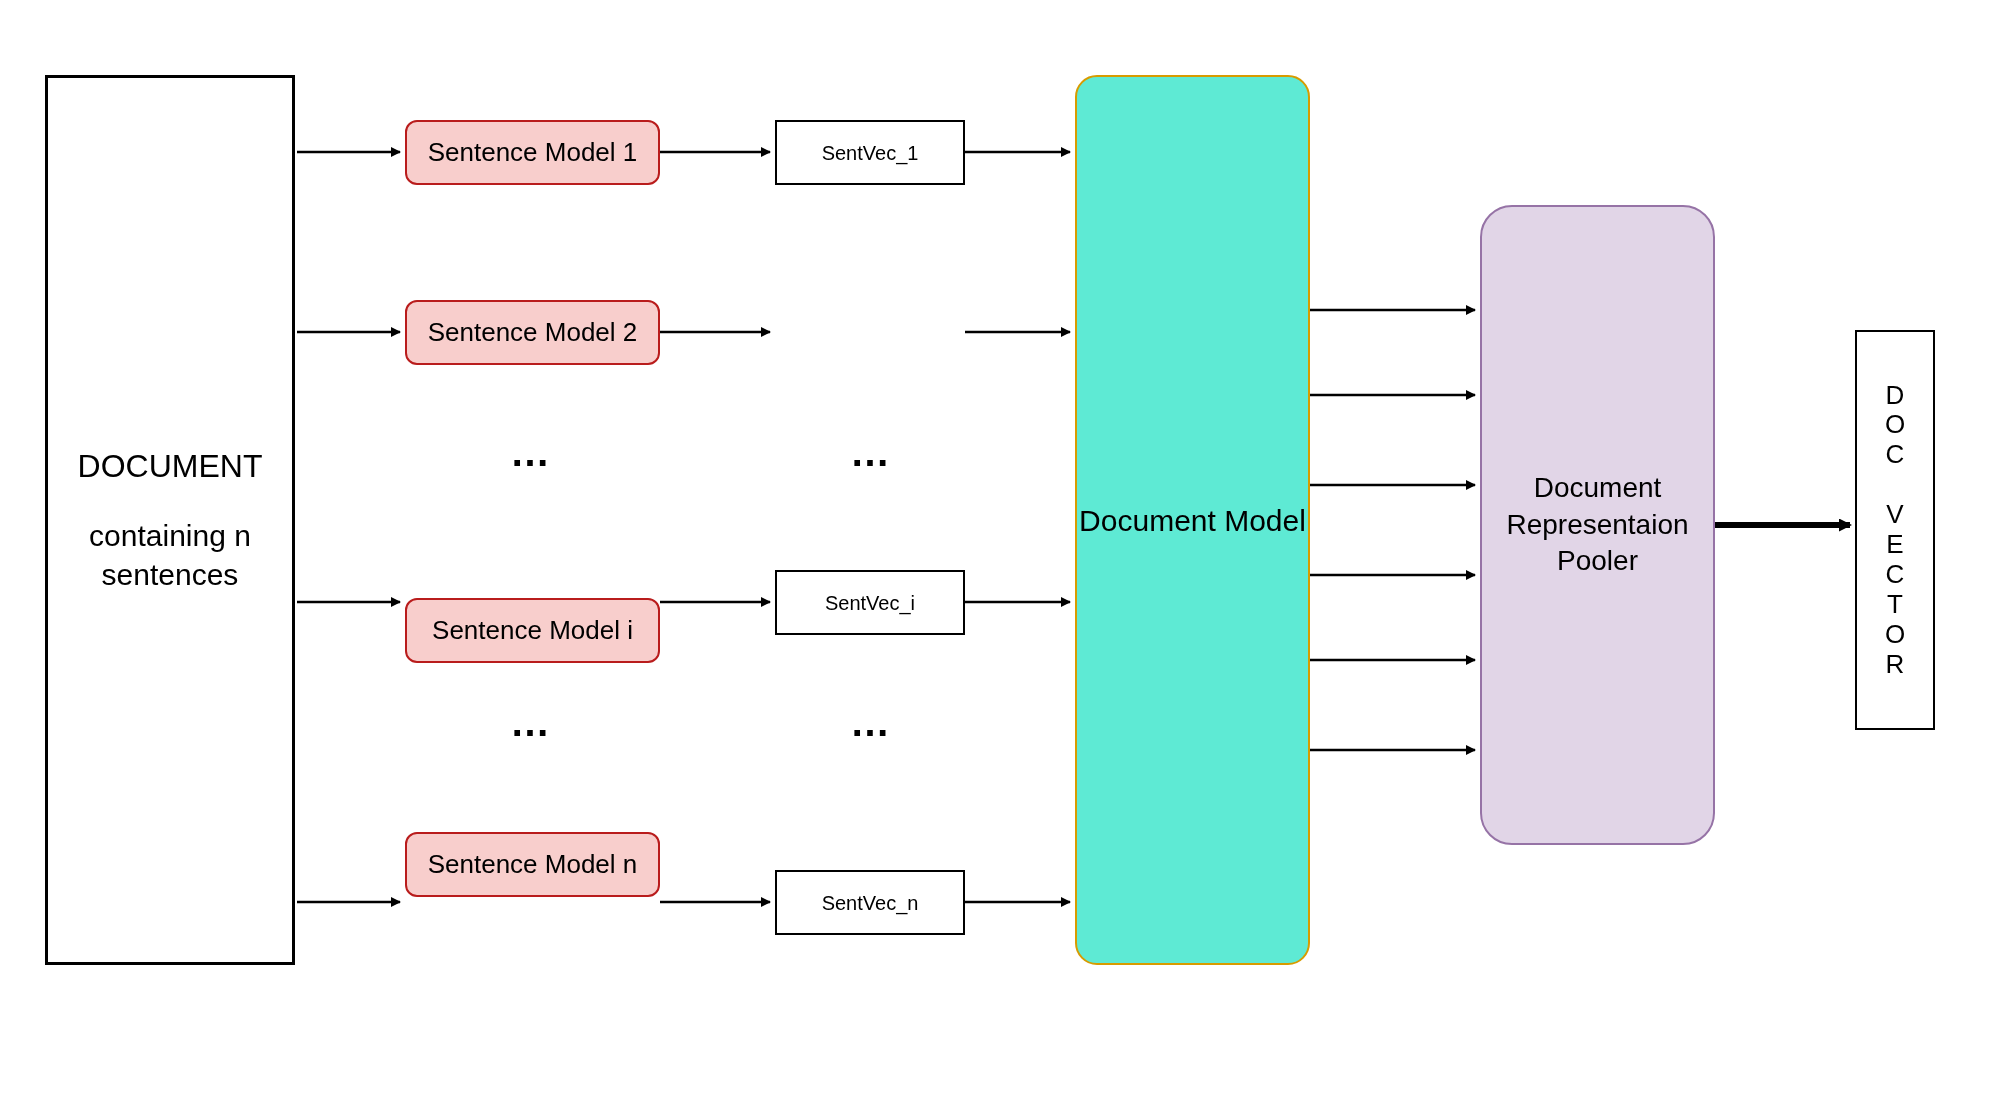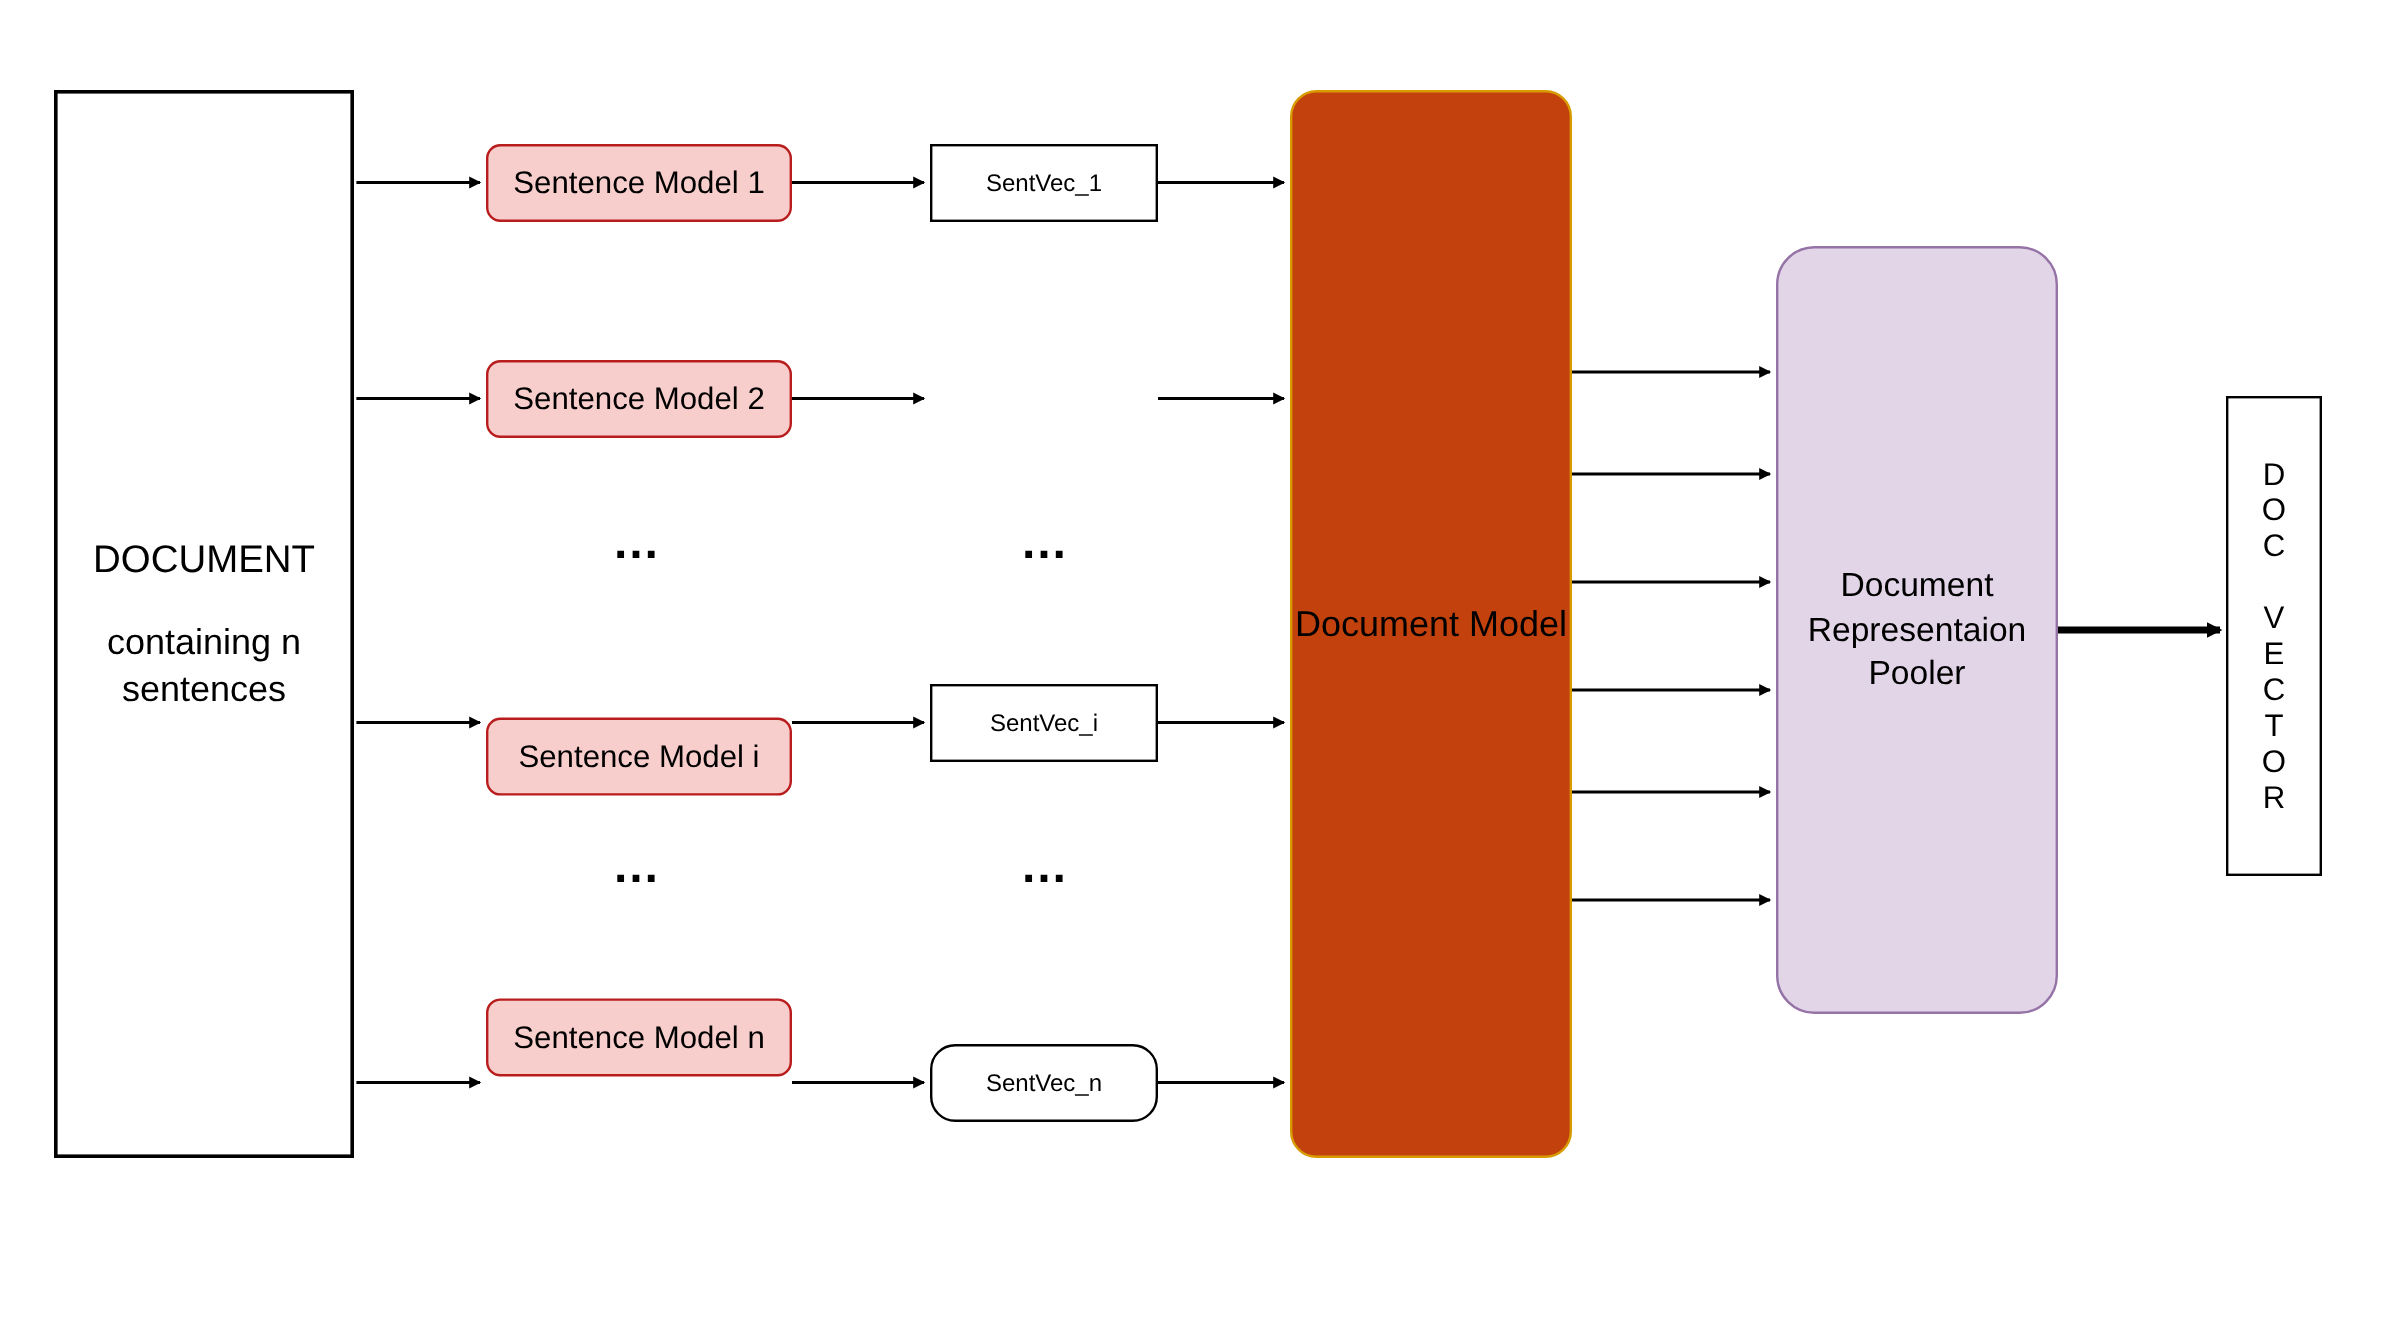--- a/index.html
+++ b/index.html
@@ -48,21 +48,21 @@
     height: 65px;
     background: #fff;
     border: 2px solid #000;
     font-size: 20px;
   }
   .doc-model {
     left: 1075px;
     top: 75px;
     width: 235px;
     height: 890px;
-    background: #c2410c;
+    background: #5eead4;
     border: 2px solid #d79b00;
     border-radius: 22px;
     font-size: 30px;
     text-align: right;
   }
   .pooler {
     left: 1480px;
     top: 205px;
     width: 235px;
     height: 640px;
@@ -118,21 +118,21 @@
   <div class="ellipsis" style="left:510px; top:430px;">…</div>
   <div class="ellipsis" style="left:850px; top:430px;">…</div>
 
   <div class="box sentence-model" style="left:405px; top:570px;margin-top:28px;">Sentence Model i</div>
   <div class="box sentvec" style="left:775px; top:570px;">SentVec_i</div>
 
   <div class="ellipsis" style="left:510px; top:700px;">…</div>
   <div class="ellipsis" style="left:850px; top:700px;">…</div>
 
   <div class="box sentence-model" style="left:405px; top:832px;">Sentence Model n</div>
-  <div class="box sentvec" style="left:775px; top:870px;border-radius:21px;">SentVec_n</div>
+  <div class="box sentvec" style="left:775px; top:870px;">SentVec_n</div>
 
   <div class="box doc-model">Document Model</div>
 
   <div class="box pooler">Document Representaion Pooler</div>
 
   <div class="box doc-vector">
     <div class="vertical-text" id="doc-vector-text">
         <span>D</span>
         <span>O</span>
         <span>C</span>

